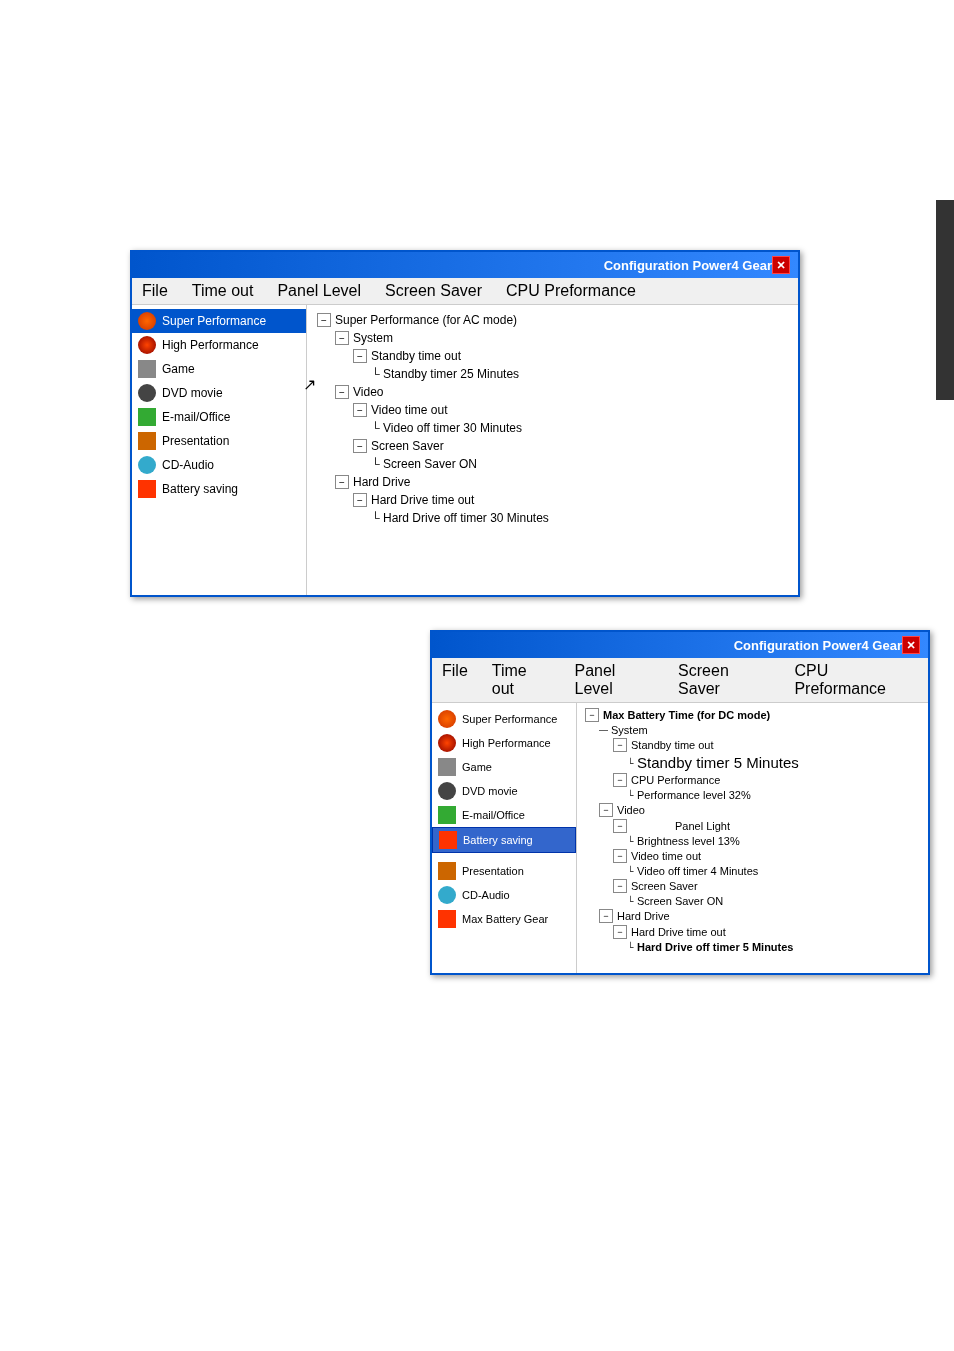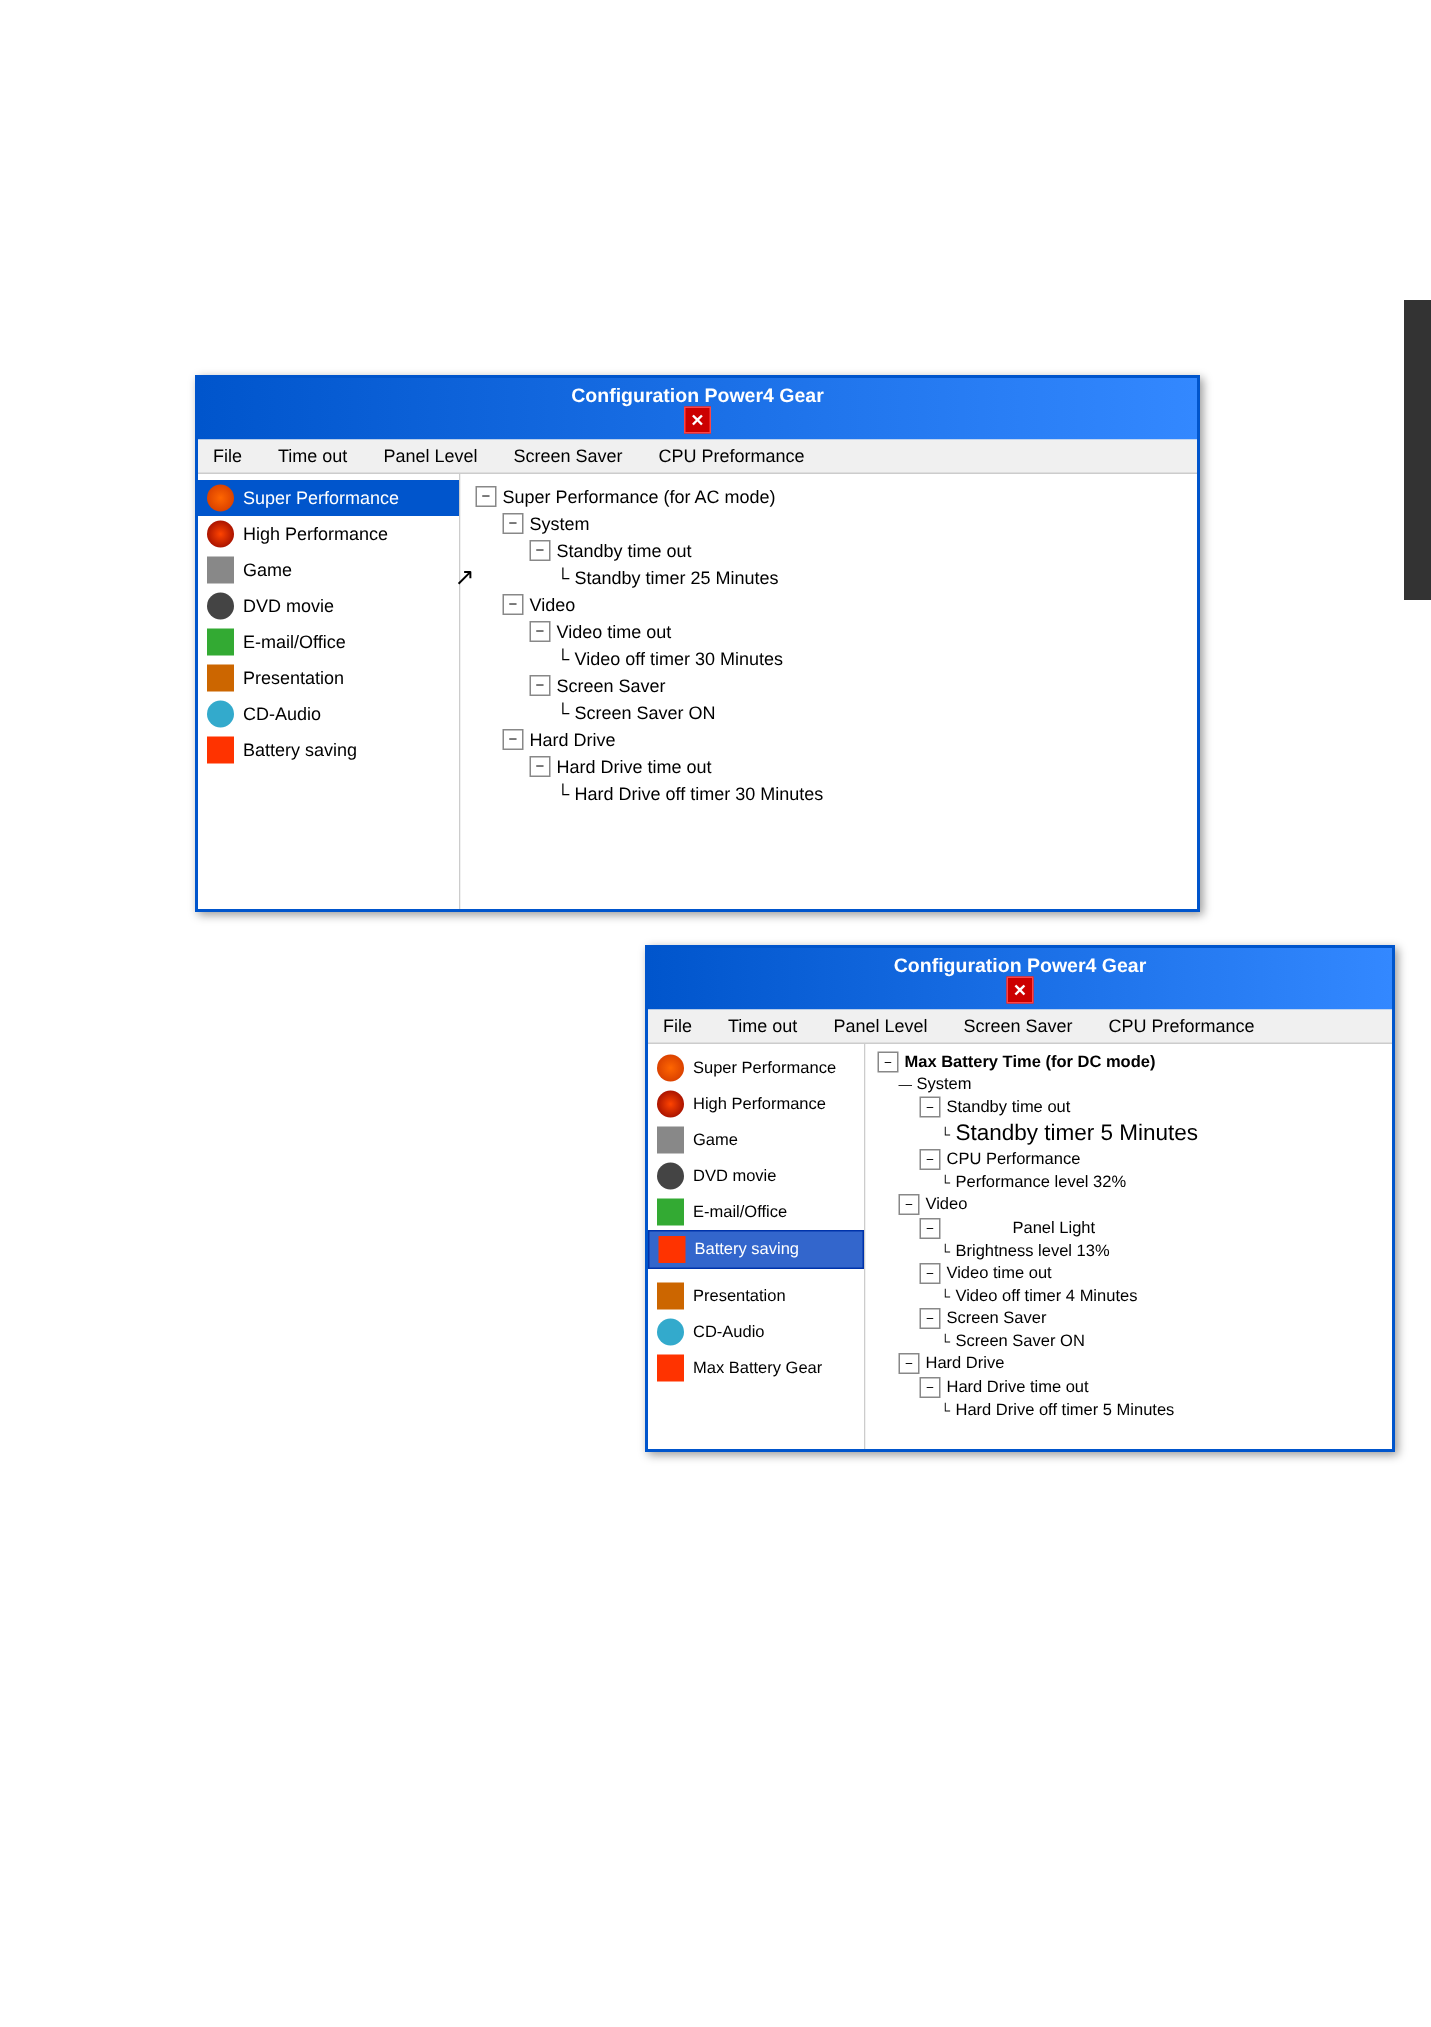--- a/index.html
+++ b/index.html
@@ -36,24 +36,23 @@
       border: 2px solid #0055cc;
       box-shadow: 2px 2px 6px rgba(0,0,0,0.4);
     }
 
     .window-titlebar {
       background: linear-gradient(to right, #0055cc, #3388ff);
       color: white;
       padding: 4px 8px;
       display: flex;
       align-items: center;
-      justify-content: flex-start;
+      justify-content: flex-end;
       font-size: 13px;
       font-weight: bold;
-      flex-direction: column;
     }
 
     .window-close-btn {
       width: 18px;
       height: 18px;
       background: #cc0000;
       border: 1px solid #ff4444;
       color: white;
       font-size: 11px;
       display: flex;
@@ -62,21 +61,21 @@
       cursor: pointer;
       font-weight: bold;
     }
 
     .window-menubar {
       background: #f0f0f0;
       border-bottom: 1px solid #ccc;
       padding: 2px 6px;
       display: flex;
       gap: 16px;
-      font-size: 12px;
+      font-size: 16px;
     }
 
     .menu-item {
       cursor: pointer;
       padding: 2px 4px;
     }
 
     .window-body {
       display: flex;
       height: 290px;
@@ -473,17 +472,17 @@
         <span style="font-size:11px;">Hard Drive</span>
       </div>
 
       <div class="second-tree-node second-indent3">
         <span class="tree-expander" style="font-size:9px;">−</span>
         <span style="font-size:11px;">Hard Drive time out</span>
       </div>
 
       <div class="second-tree-node second-indent4">
         <span style="font-size:9px;width:10px;display:inline-block;">└</span>
-        <span style="font-size:11px;">Hard Drive off timer 5 Minutes</span>
+        <span style="font-size:11px;font-weight:bold;">Hard Drive off timer 5 Minutes</span>
       </div>
     </div>
   </div>
 </div>
 
 </body></html>

